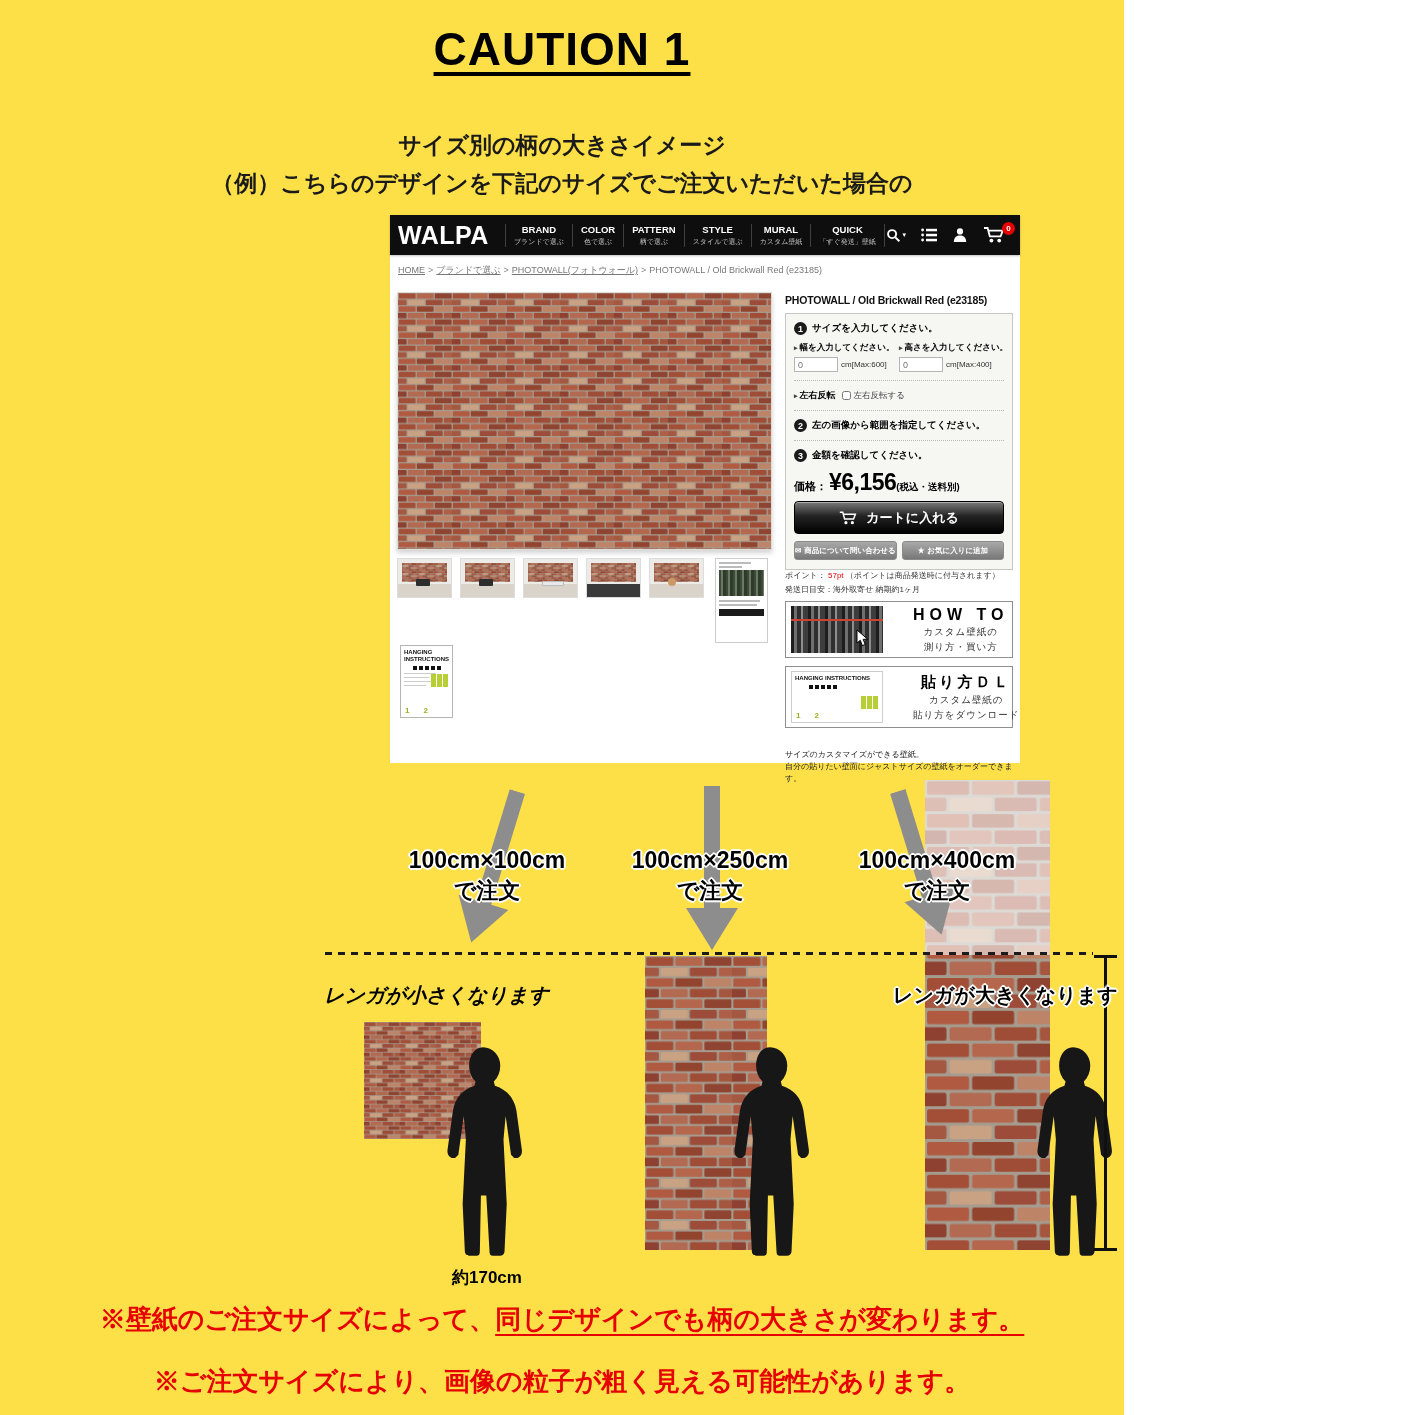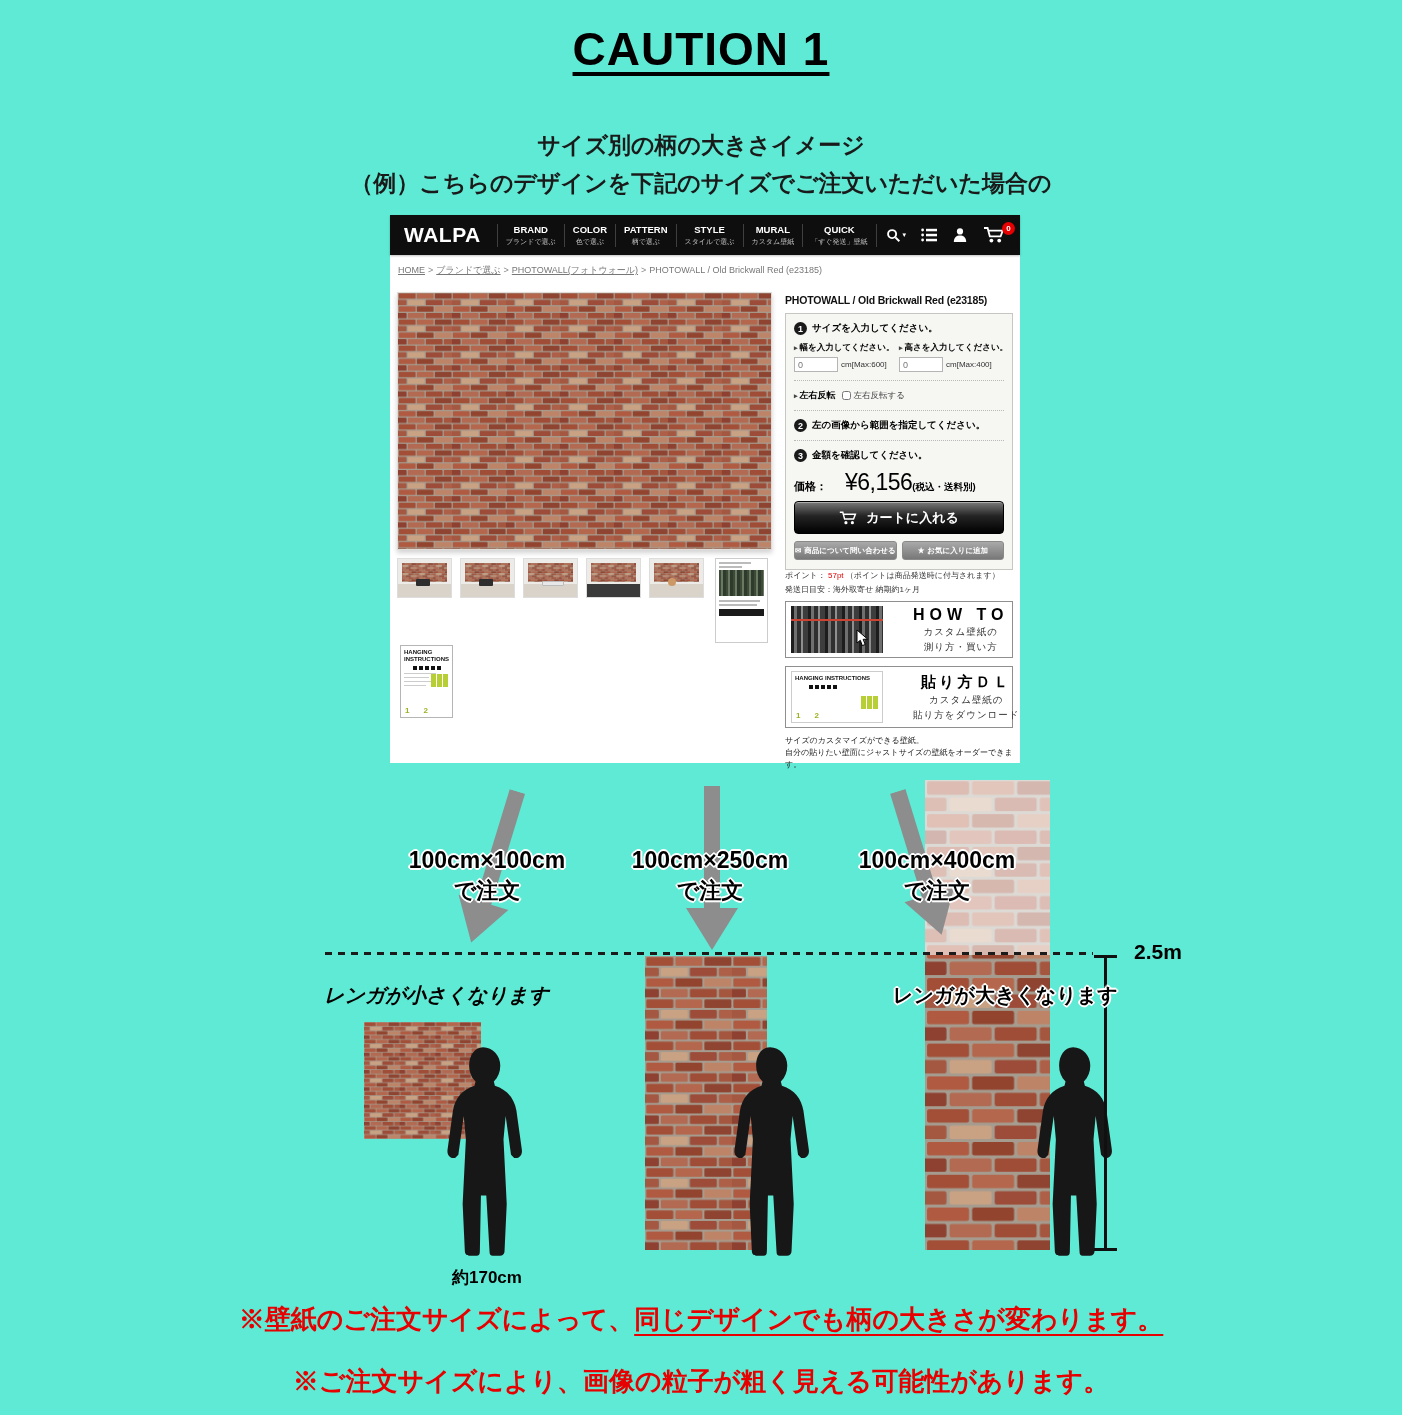--- a/index.html
+++ b/index.html
@@ -1,31 +1,31 @@
 <!DOCTYPE html>
 <html><head>
 <meta charset="utf-8">
 <style>
   * { margin:0; padding:0; box-sizing:border-box; }
   html,body { background:#ffffff; }
   body { width:1415px; height:1415px; font-family:"Liberation Sans", sans-serif; color:#000; }
-  .canvas { position:relative; width:1402px; height:1415px; background:#5eead4; overflow:hidden; }
+  .canvas { position:relative; width:1124px; height:1415px; background:#fde047; overflow:hidden; }
 
   
   .page-title { position:absolute; top:22px; left:0; width:100%; text-align:center;
     font-size:46px; font-weight:800; letter-spacing:1px;
     text-decoration:underline; text-underline-offset:7px; text-decoration-thickness:4px; }
   .example { position:absolute; top:126px; left:0; width:100%; text-align:center;
     font-size:23px; font-weight:bold; line-height:38px; color:#1a1a1a; }
 
   
   .shot { position:absolute; left:390px; top:215px; width:630px; height:548px; background:#fff; }
   .shot-header { position:absolute; left:0; top:0; width:630px; height:40px; background:#0e0e0e;
     display:flex; align-items:center; box-shadow:0 1px 2px rgba(0,0,0,.25); }
-  .logo { margin-left:14px; color:#fff; font-size:21px; font-weight:bold; letter-spacing:.5px; }
+  .logo { margin-left:8px; color:#fff; font-size:25px; font-weight:bold; letter-spacing:.5px; }
   .nav { display:flex; margin-left:16px; height:30px; align-items:center; }
   .nav-item { padding:0 8px; border-left:1px solid #3f3f3f; text-align:center; cursor:pointer; }
   .nav-item:last-child { border-right:1px solid #3f3f3f; }
   .nav-label { font-size:9.5px; font-weight:bold; color:#fff; white-space:nowrap; }
   .nav-sub { font-size:7px; color:#c4c4c4; margin-top:2px; white-space:nowrap; }
   .hicons { margin-left:auto; margin-right:14px; display:flex; align-items:center; gap:15px; }
   .hicon { position:relative; display:flex; align-items:center; cursor:pointer; }
   .caret { color:#fff; font-size:7px; margin-left:1px; }
   .cart-badge { position:absolute; right:-9px; top:-4px; width:13px; height:13px; border-radius:50%;
     background:#e60000; color:#fff; font-size:8px; font-weight:bold; display:flex; align-items:center; justify-content:center; }
@@ -78,21 +78,21 @@
   .field-row .fr { width:50%; display:flex; align-items:center; }
   .size-input { width:44px; height:15px; border:1px solid #b5b5b5; background:#fff; font-size:9px;
     color:#777; padding-left:3px; font-family:inherit; }
   .unit { font-size:8px; color:#333; margin-left:3px; }
   .sep { border-top:1px dotted #b9b9b9; margin:8px 0; }
   .flip-row { display:flex; align-items:center; font-size:9px; font-weight:bold; gap:6px; }
   .flip-opt { font-size:8.5px; font-weight:normal; color:#444; display:flex; align-items:center; gap:3px; }
   .flip-opt input { width:9px; height:9px; }
   .price-row { margin:7px 0 5px; display:flex; align-items:baseline; white-space:nowrap; }
   .price-label { font-size:11px; font-weight:bold; }
-  .price { font-size:23px; font-weight:normal; letter-spacing:-.5px; margin-left:18px;text-align:center; }
+  .price { font-size:23px; font-weight:bold; letter-spacing:-.5px; margin-left:2px;text-align:center; }
   .price-note { font-size:9.5px; font-weight:bold; }
   .cart-btn { width:100%; height:33px; border:1px solid #000; border-radius:4px; cursor:pointer;
     background:linear-gradient(#7a7a7a, #242424 45%, #000 100%);
     box-shadow:inset 0 1px 0 rgba(255,255,255,.4);
     color:#fff; font-size:13px; font-weight:bold; display:flex; align-items:center; justify-content:center; gap:8px; font-family:inherit; }
   .mini-btns { display:flex; gap:5px; margin-top:7px; }
   .mini-btn { flex:1; height:19px; border:1px solid #8a8a8a; border-radius:3px; cursor:pointer;
     background:linear-gradient(#a9a9a9,#787878); color:#fff; font-size:7.5px; font-weight:bold;
     display:flex; align-items:center; justify-content:center; gap:3px; font-family:inherit; white-space:nowrap; }
   .points { font-size:8px; color:#333; white-space:nowrap; }
@@ -105,21 +105,21 @@
     background:repeating-linear-gradient(90deg,#1d1d1d 0 3px,#6f6f6f 3px 6px,#2f2f2f 6px 10px,#8f8f8f 10px 12px,#3d3d3d 12px 17px); }
   .redline { position:absolute; left:0; top:13px; width:100%; height:2px; background:#cc4433; }
   .cursor-ico { position:absolute; right:14px; bottom:6px; }
   .info-text { flex:1; text-align:center;margin-left:24px; }
   .info-title { font-size:16px; font-weight:bold; letter-spacing:5px; white-space:nowrap; }
   .info-title.dlt { font-size:15px; letter-spacing:3px; }
   .info-line { font-size:9.5px; color:#333; margin-top:2px; letter-spacing:1px; white-space:nowrap; }
   .mini-doc { width:92px; height:52px; border:1px solid #ccc; background:#fff; position:relative; padding:3px; flex:none; }
   .mini-doc .md-squares { justify-content:flex-start; margin-left:14px; }
   .mini-doc .md-green { top:24px; }
-  .p-desc { margin-top:7px; font-size:8px; line-height:1.5; color:#222; }
+  .p-desc { margin-top:21px; font-size:8px; line-height:1.5; color:#222; }
 
   
   .wall { position:absolute; overflow:hidden; }
   .wall-small { left:364px; top:1022px; width:117px; height:117px; }
   .wall-mid   { left:645px; top:956px; width:122px; height:294px; }
   .wall-tall  { left:925px; top:780px; width:125px; height:470px; }
   .wall-fade  { position:absolute; left:0; top:0; width:100%; height:175px; background:rgba(255,255,255,.62); }
 
   .dashed-line { position:absolute; left:325px; top:952px; width:768px; height:3px; z-index:4;
     background:repeating-linear-gradient(90deg,#1b1b1b 0 7px, transparent 7px 13px); }

